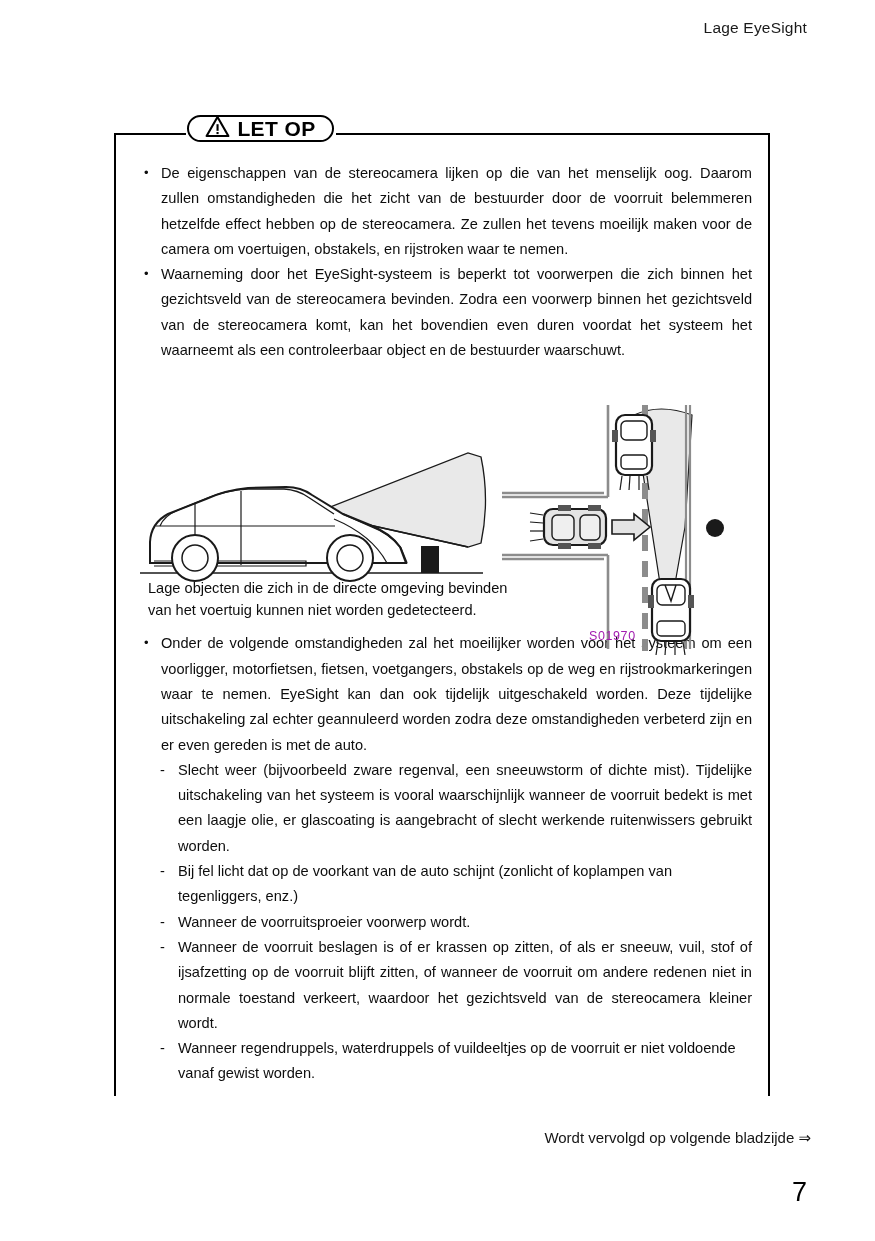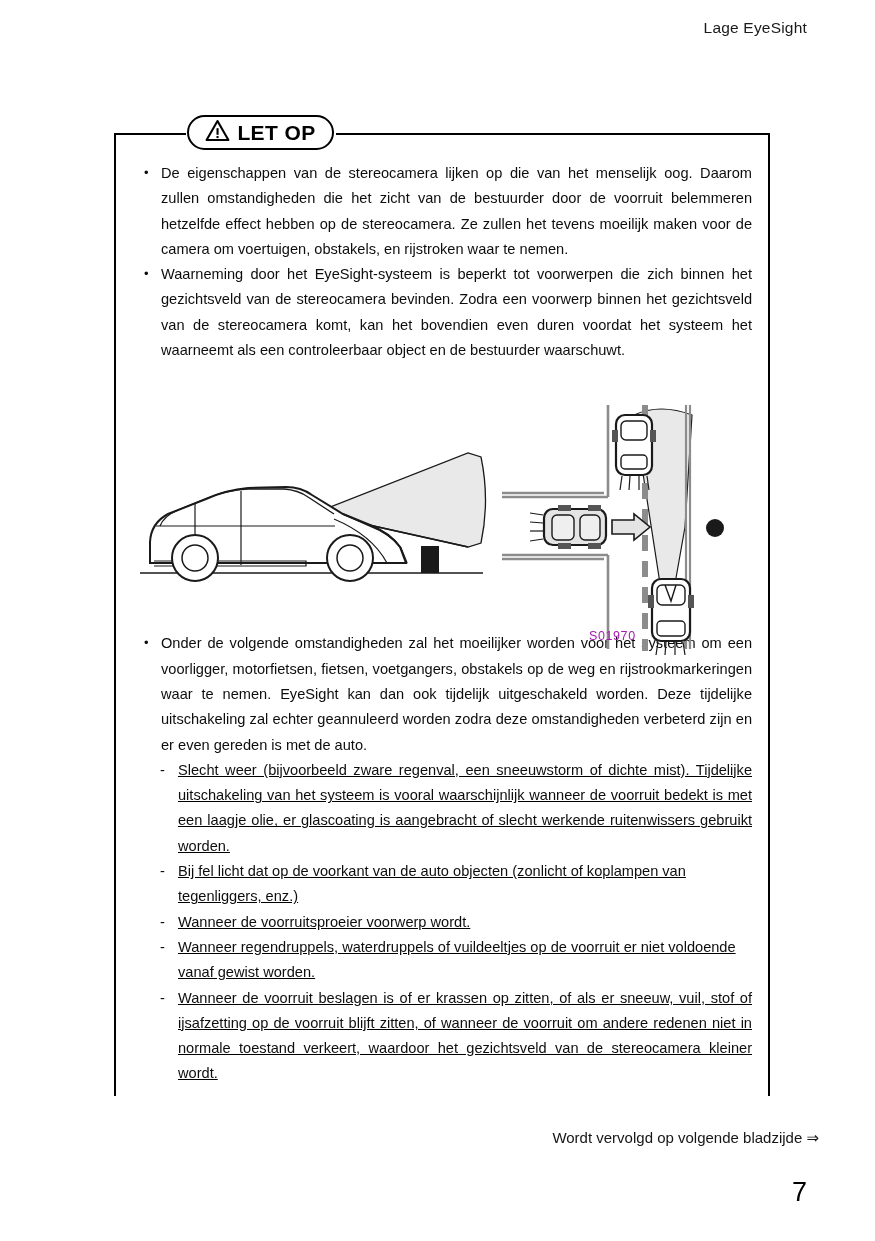--- a/index.html
+++ b/index.html
@@ -54,21 +54,21 @@
     width: 150px;
     height: 10px;
     background: #fff;
   }
 
   .let-op-pill {
     position: absolute;
     left: 187px;
     top: 115px;
     width: 147px;
-    height: 35px;
+    height: 27px;
     border: 2.5px solid #000;
     border-radius: 18px;
     background: #fff;
     display: flex;
     align-items: center;
     justify-content: center;
     gap: 7px;
     box-sizing: border-box;
   }
   .let-op-label {
@@ -107,21 +107,20 @@
     left: 4px;
     top: -1px;
     font-size: 13px;
   }
 
   
   ul.dashes {
     list-style: none;
     margin: 0;
     padding: 0;
-    text-decoration: underline;
   }
   li.dash {
     position: relative;
     padding-left: 38px;
     font-size: 14.6px;
     line-height: 25.3px;
     text-align: justify;
     color: #0d0d0d;
   }
   li.dash::before {
@@ -170,21 +169,21 @@
     left: 589px;
     top: 629px;
     font-size: 12.5px;
     letter-spacing: 0.6px;
     color: #a21caf;
   }
 
   
   .footer-note {
     position: absolute;
-    right: 56px;
+    right: 64px;
     top: 1129px;
     font-size: 15px;
     color: #151515;
   }
   .page-number {
     position: absolute;
     right: 68px;
     top: 1177px;
     font-size: 27px;
     font-weight: normal;
@@ -209,24 +208,24 @@
     </ul>
 
     <div style="height:268px"></div>
 
     <ul class="bullets">
       <li class="bullet">Onder de volgende omstandigheden zal het moeilijker worden voor het systeem om een voorligger, motorfietsen, fietsen, voetgangers, obstakels op de weg en rijstrookmarkeringen waar te nemen. EyeSight kan dan ook tijdelijk uitgeschakeld worden. Deze tijdelijke uitschakeling zal echter geannuleerd worden zodra deze omstandigheden verbeterd zijn en er even gereden is met de auto.</li>
     </ul>
 
     <ul class="dashes">
       <li class="dash">Slecht weer (bijvoorbeeld zware regenval, een sneeuwstorm of dichte mist). Tijdelijke uitschakeling van het systeem is vooral waarschijnlijk wanneer de voorruit bedekt is met een laagje olie, er glascoating is aangebracht of slecht werkende ruitenwissers gebruikt worden.</li>
-      <li class="dash nojust">Bij fel licht dat op de voorkant van de auto objecten (zonlicht of koplampen van tegenliggers, enz.)</li>
+      <li class="dash nojust">Bij fel licht dat op de voorkant van de auto schijnt (zonlicht of koplampen van tegenliggers, enz.)</li>
       <li class="dash nojust">Wanneer de voorruitsproeier voorwerp wordt.</li>
+      <li class="dash">Wanneer de voorruit beslagen is of er krassen op zitten, of als er sneeuw, vuil, stof of ijsafzetting op de voorruit blijft zitten, of wanneer de voorruit om andere redenen niet in normale toestand verkeert, waardoor het gezichtsveld van de stereocamera kleiner wordt.</li>
       <li class="dash nojust">Wanneer regendruppels, waterdruppels of vuildeeltjes op de voorruit er niet voldoende vanaf gewist worden.</li>
-      <li class="dash">Wanneer de voorruit beslagen is of er krassen op zitten, of als er sneeuw, vuil, stof of ijsafzetting op de voorruit blijft zitten, of wanneer de voorruit om andere redenen niet in normale toestand verkeert, waardoor het gezichtsveld van de stereocamera kleiner wordt.</li>
     </ul>
 
   </div>
 </div>
 
 <div class="let-op-pill">
   <span class="warn-tri">
     <svg width="25" height="23" viewBox="0 0 25 23">
       <path d="M12.5 2 L23.4 21 L1.6 21 Z" fill="#fff" stroke="#000" stroke-width="2.1" stroke-linejoin="round"></path>
       <rect x="11.5" y="9.2" width="2.1" height="6.6" fill="#000"></rect>
@@ -350,19 +349,20 @@
       </g>
 
       <g>
         <path d="M112 123 L134 123 L134 117 L150 130 L134 143 L134 137 L112 137 Z" fill="#e4e4e4" stroke="#1a1a1a" stroke-width="1.6"></path>
       </g>
 
       <circle cx="215" cy="131" r="9" fill="#1a1a1a"></circle>
     </svg>
   </div>
 
+  <div class="fig-caption">Lage objecten die zich in de directe omgeving bevinden van het voertuig kunnen niet worden gedetecteerd.</div>
 </div>
 
 <div class="fig-code">S01970</div>
 
 <div class="footer-note">Wordt vervolgd op volgende bladzijde ⇒</div>
 
 <div class="page-number">7</div>
 
 </body></html>

